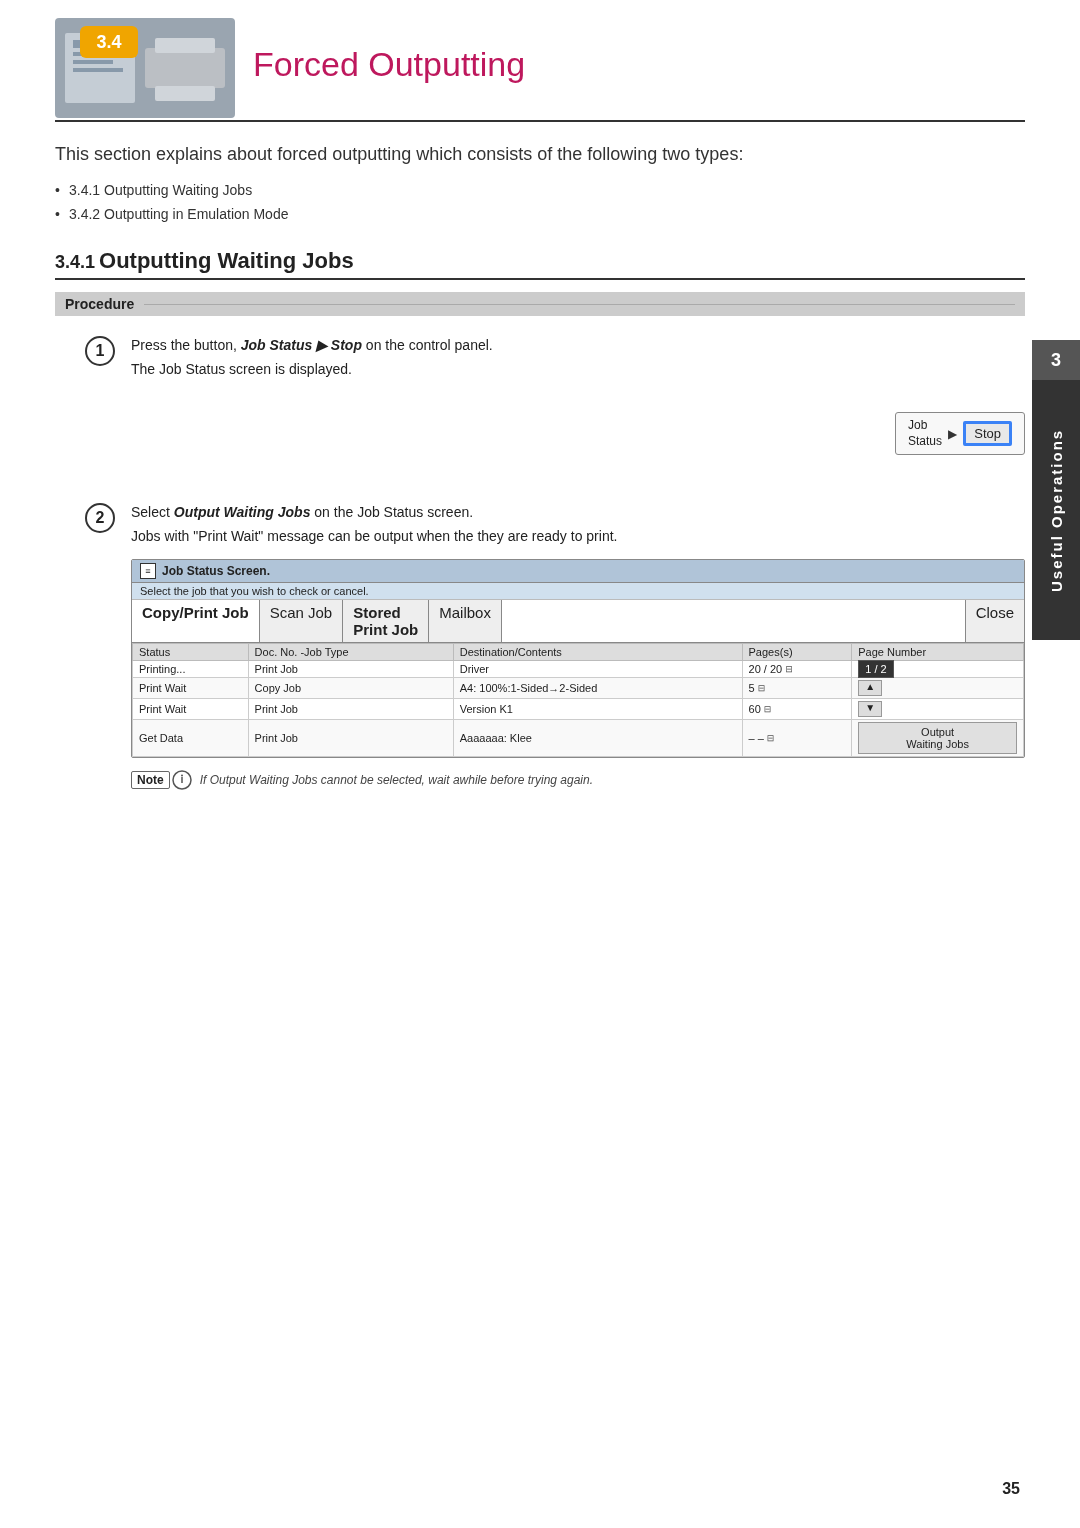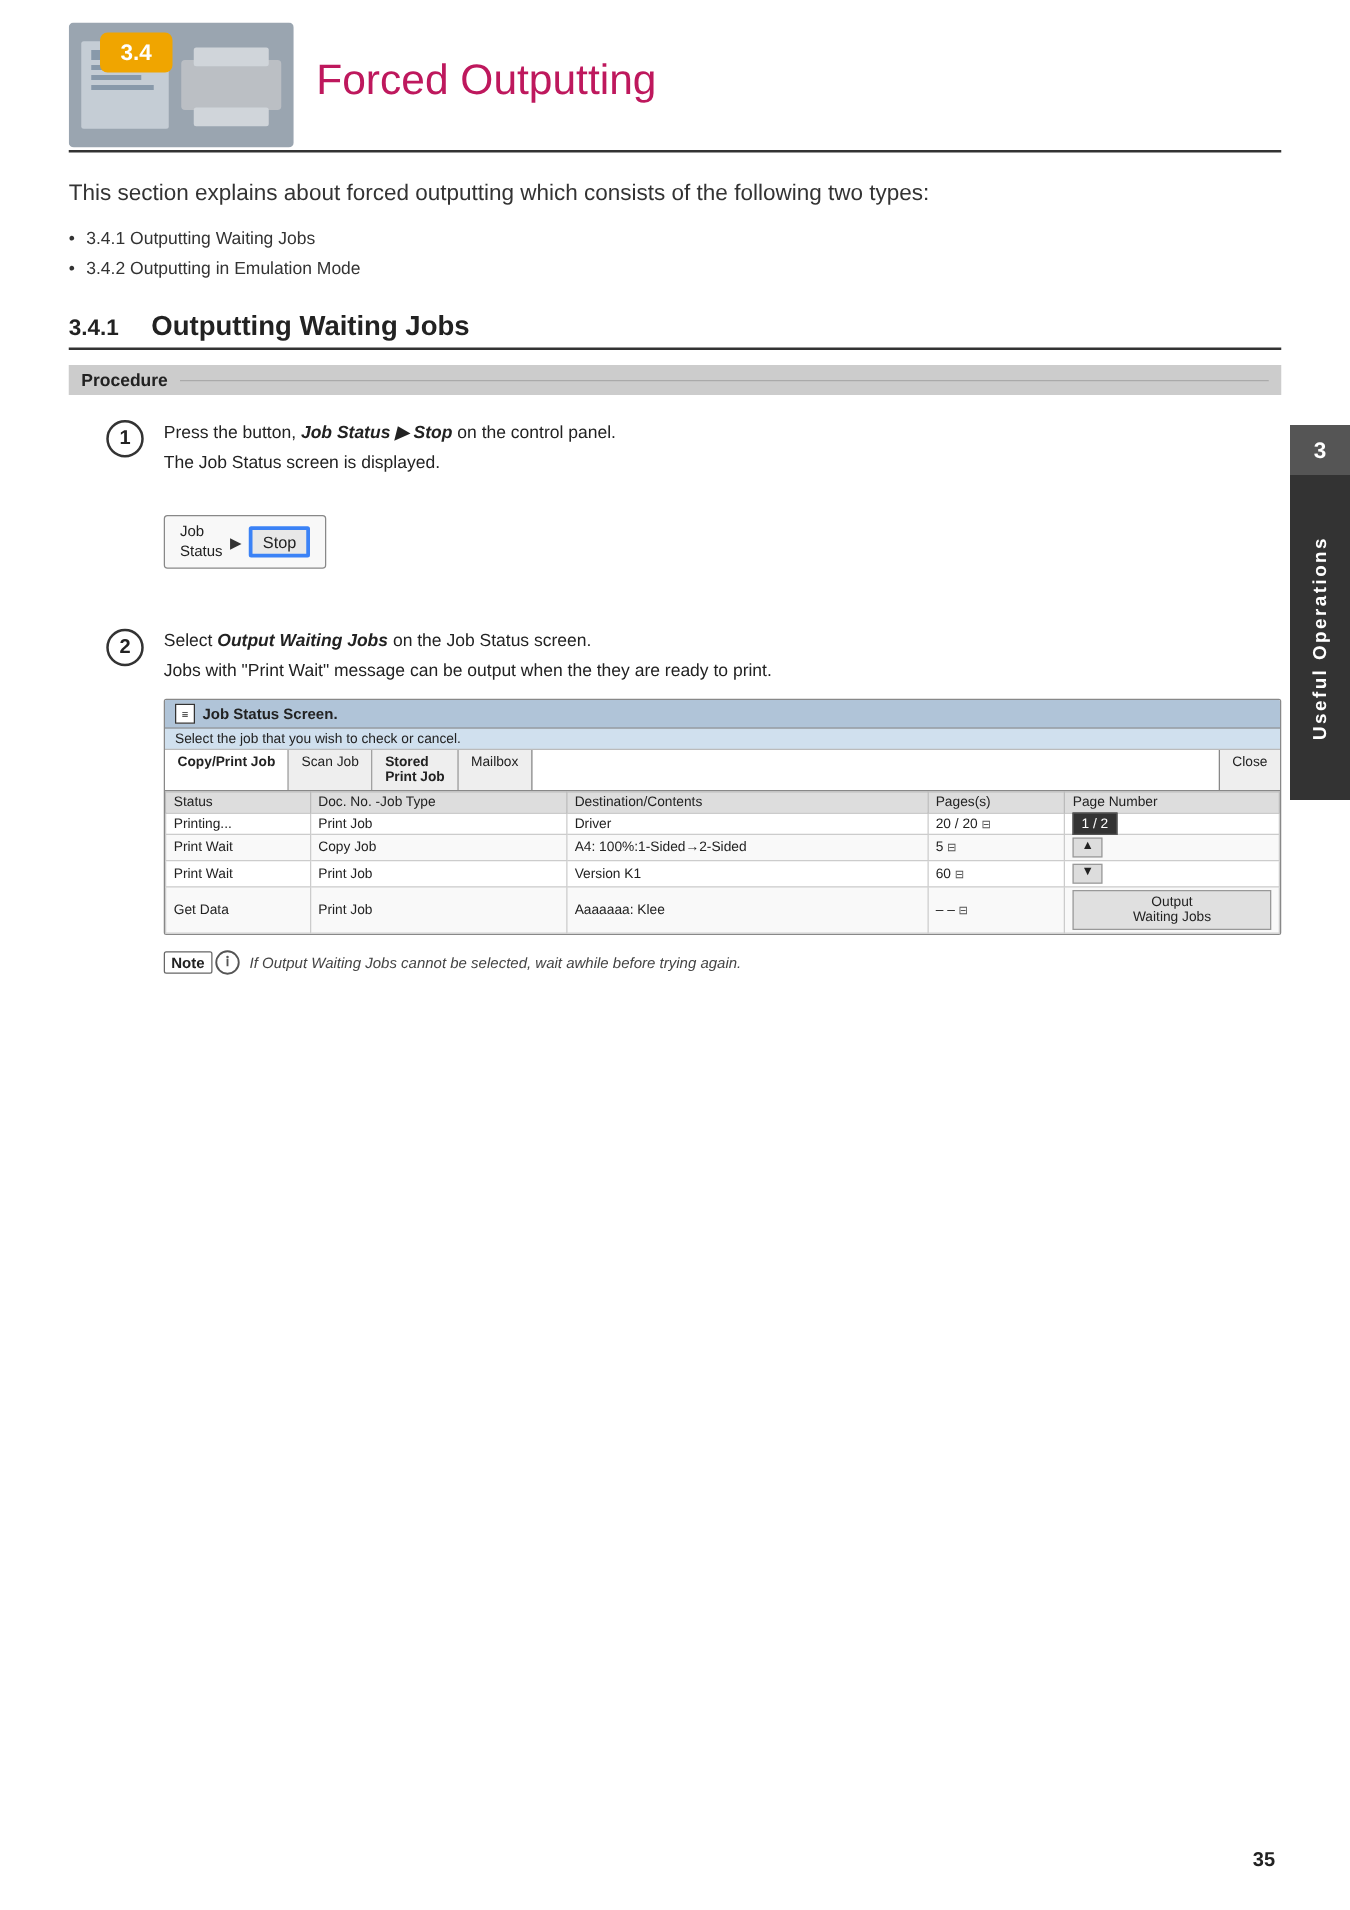--- a/index.html
+++ b/index.html
@@ -93,21 +93,21 @@
     .bullet-list li::before {
       content: "•";
       position: absolute;
       left: 0;
     }
 
     
     .section-heading {
       display: flex;
       align-items: baseline;
-      gap: 26px;
+      gap: 4px;
       margin-bottom: 12px;
       border-bottom: 2px solid #333;
       padding-bottom: 4px;
     }
 
     .section-number {
       font-size: 18px;
       font-weight: bold;
     }
 
@@ -172,21 +172,21 @@
     }
 
     .step-text strong {
       font-weight: bold;
       font-style: italic;
     }
 
     
     .job-status-btn-area {
       display: flex;
-      justify-content: flex-start;
+      justify-content: flex-end;
       margin: 30px 0 18px 0;
     }
 
     .job-status-btn {
       display: flex;
       align-items: center;
       border: 1.5px solid #888;
       border-radius: 3px;
       background: #f8f8f8;
       padding: 5px 12px;
@@ -249,21 +249,21 @@
     }
 
     .screen-tabs {
       display: flex;
       border-bottom: 1px solid #888;
     }
 
     .screen-tab {
       border-right: 1px solid #888;
       padding: 4px 10px;
-      font-size: 11px;
+      font-size: 15px;
       background: #eee;
       cursor: pointer;
       white-space: nowrap;
     }
 
     .screen-tab.active {
       background: #fff;
       font-weight: bold;
     }
 

